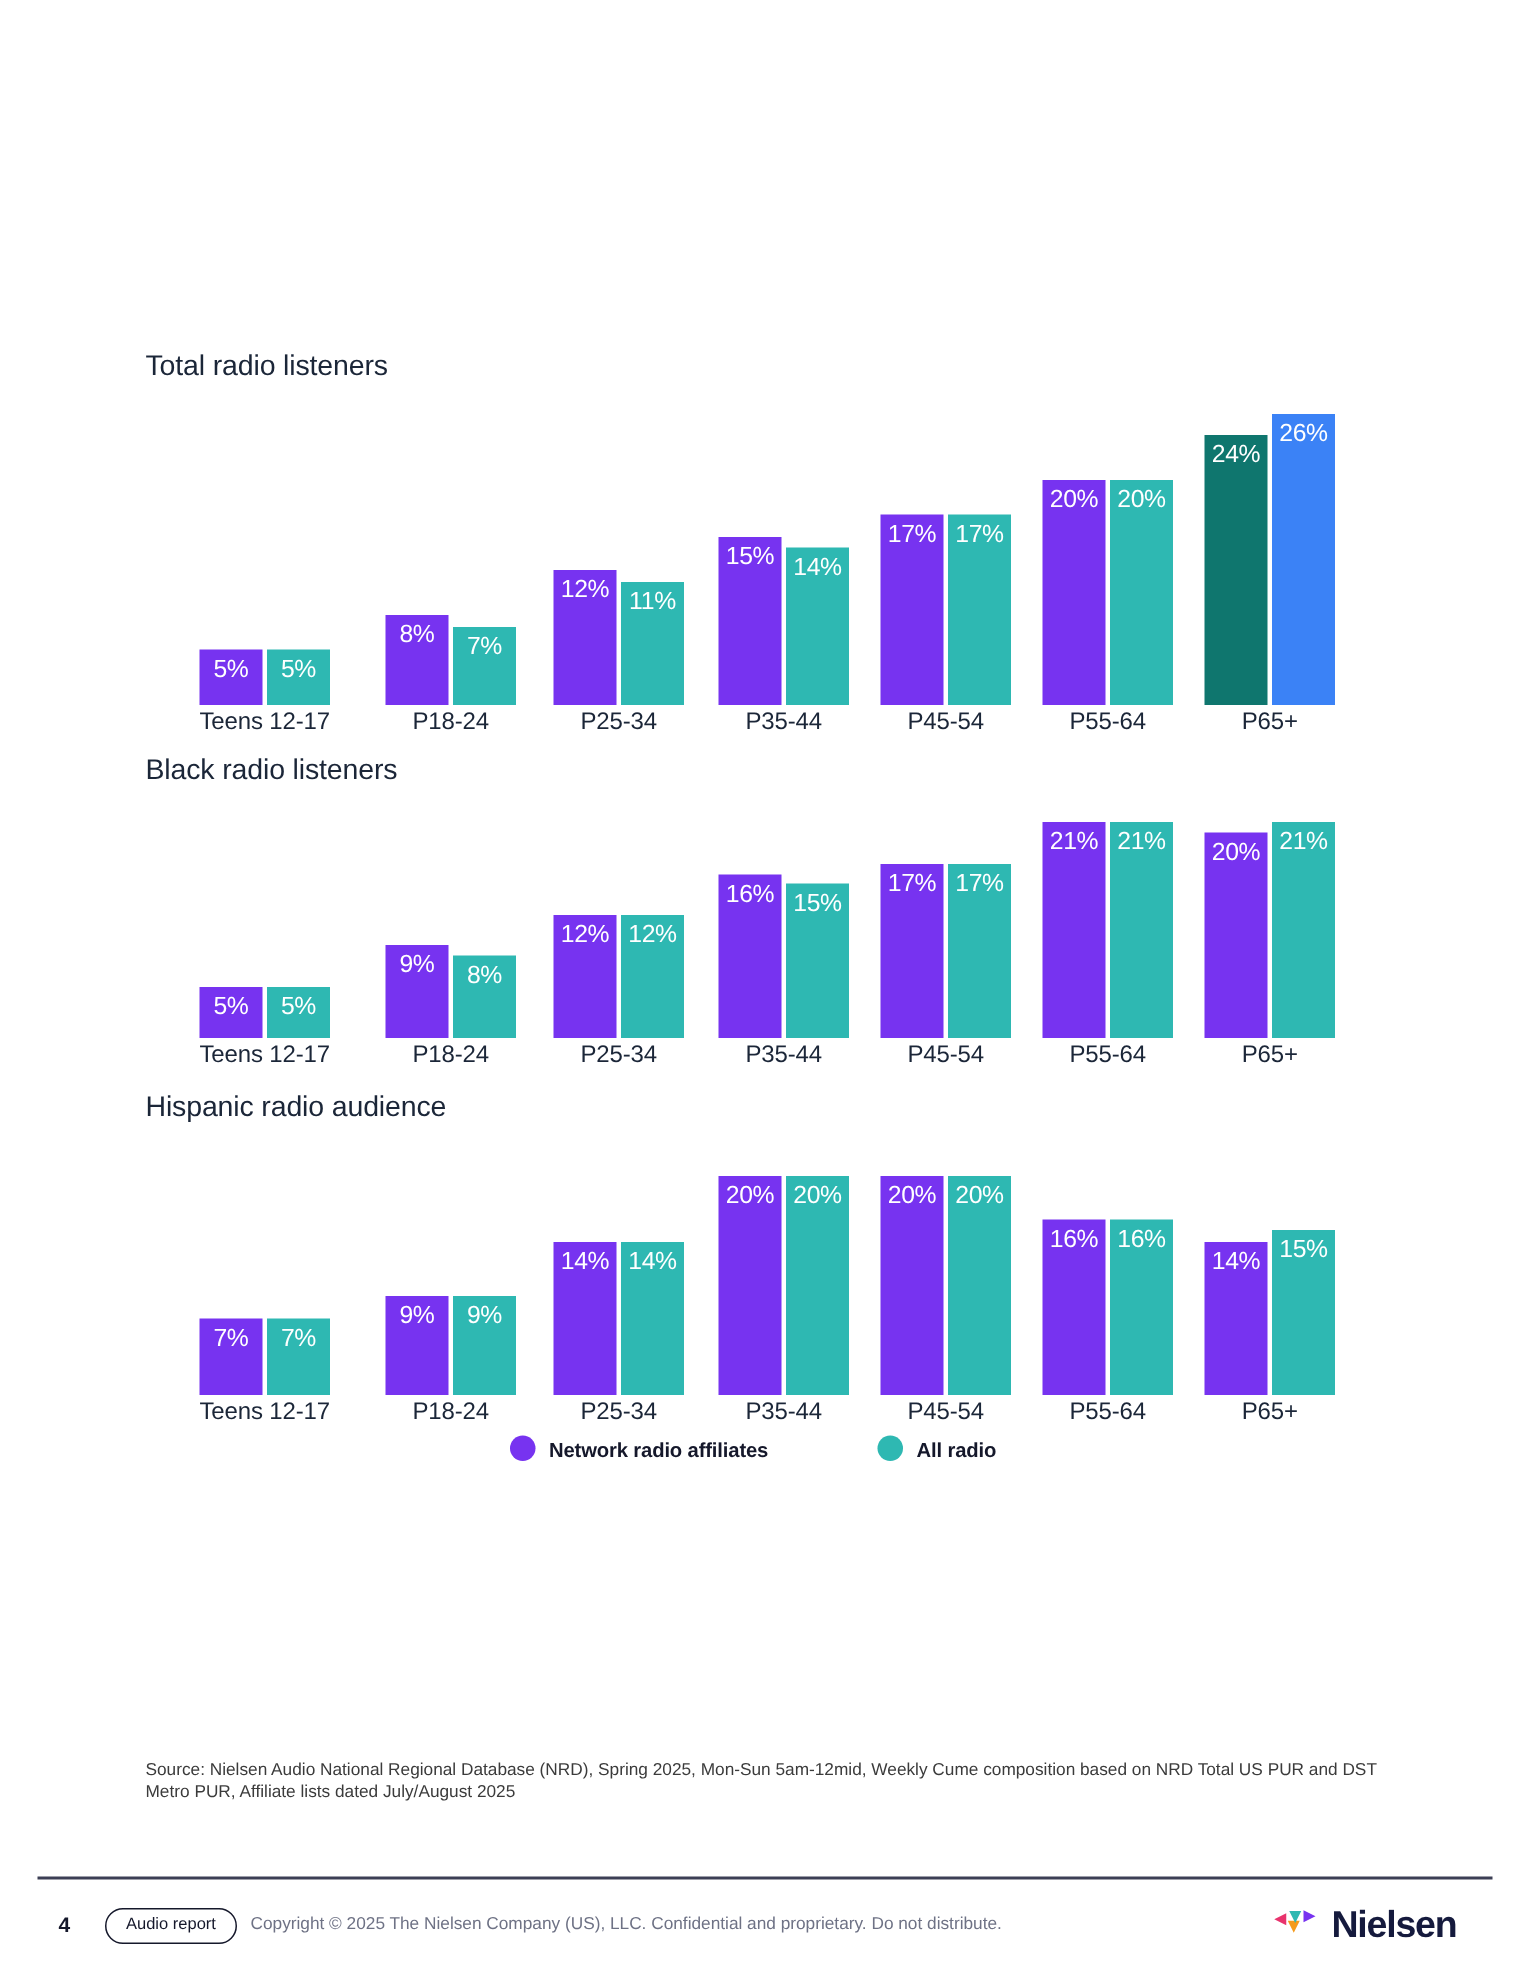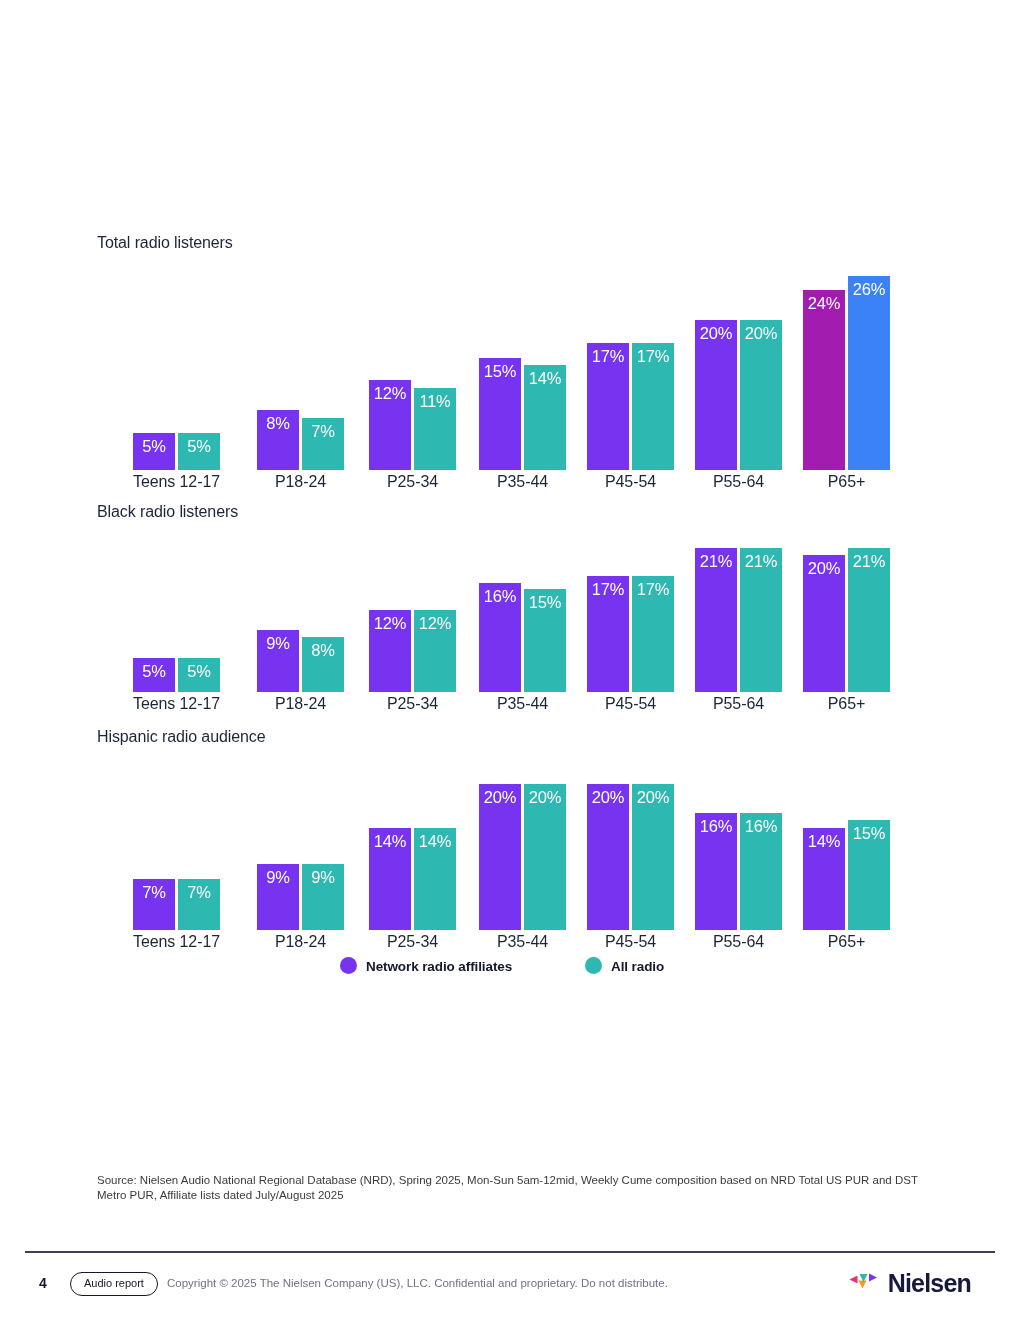--- a/index.html
+++ b/index.html
@@ -37,21 +37,21 @@
   }
 
   
   .chart-block {
     position: absolute;
     left: 97px;
     width: 800px;
   }
 
   .chart-title {
-    font-size: 16px;
+    font-size: 19px;
     font-weight: normal;
     color: #1b2638;
     letter-spacing: -0.1px;
     margin-bottom: 0;
     height: 26px;
   }
 
   .plot {
     position: relative;
     width: 800px;
@@ -276,21 +276,21 @@
               <span class="bar-value">20%</span>
             </div>
             <div class="bar teal" style="height: 150px; background: rgb(46, 184, 178);">
               <span class="bar-value">20%</span>
             </div>
           </div>
           <div class="group-label">P55-64</div>
         </div>
         <div class="group" style="left: 706px; width: 87px;">
           <div class="group-bars">
-            <div class="bar purple" style="height: 180px; background: #a21caf;">
+            <div class="bar purple" style="height: 180px; background: #0f766e;">
               <span class="bar-value">24%</span>
             </div>
             <div class="bar teal" style="height: 194px; background: #3b82f6; text-decoration: underline;">
               <span class="bar-value">26%</span>
             </div>
           </div>
           <div class="group-label">P65+</div>
         </div>
       </div>
   </div>

